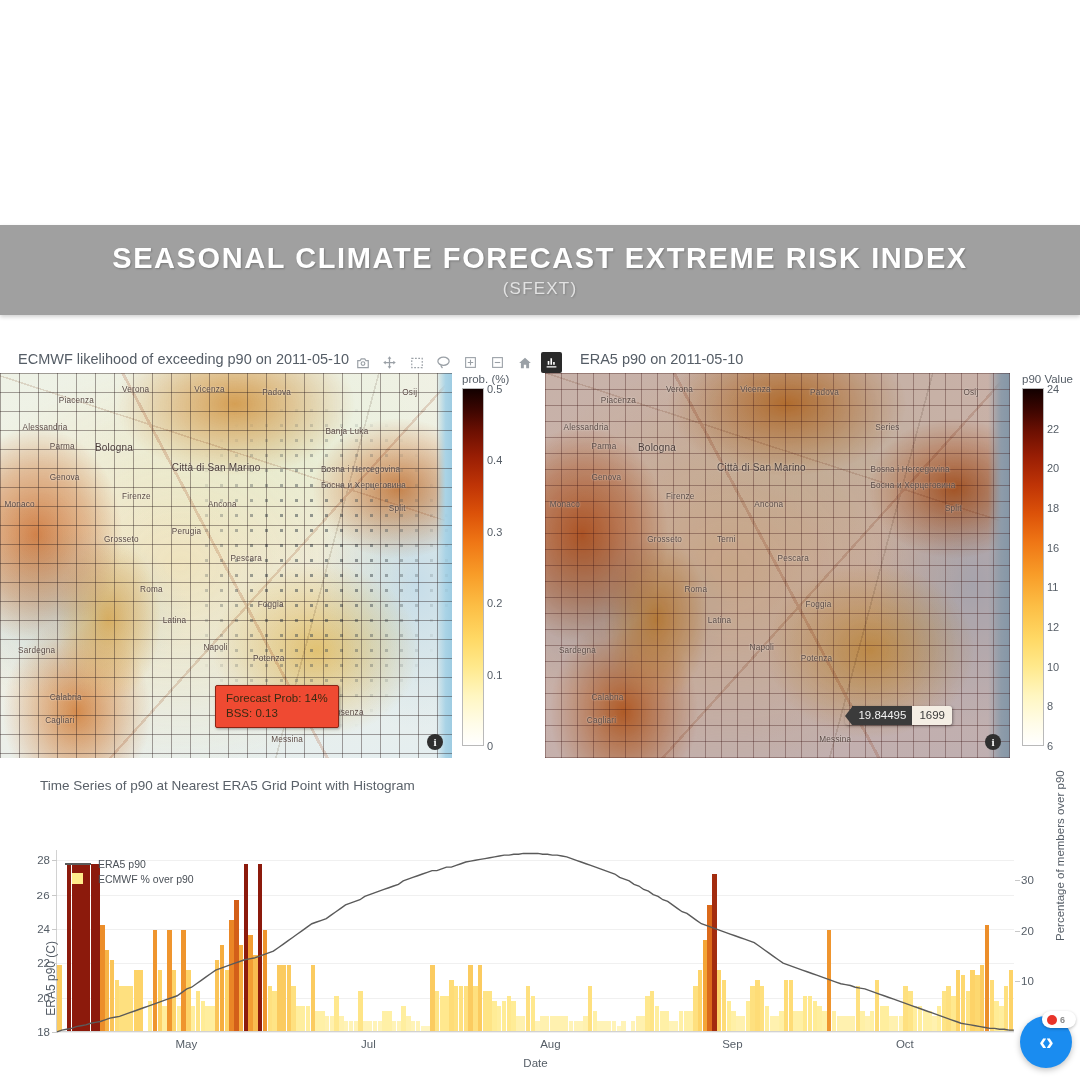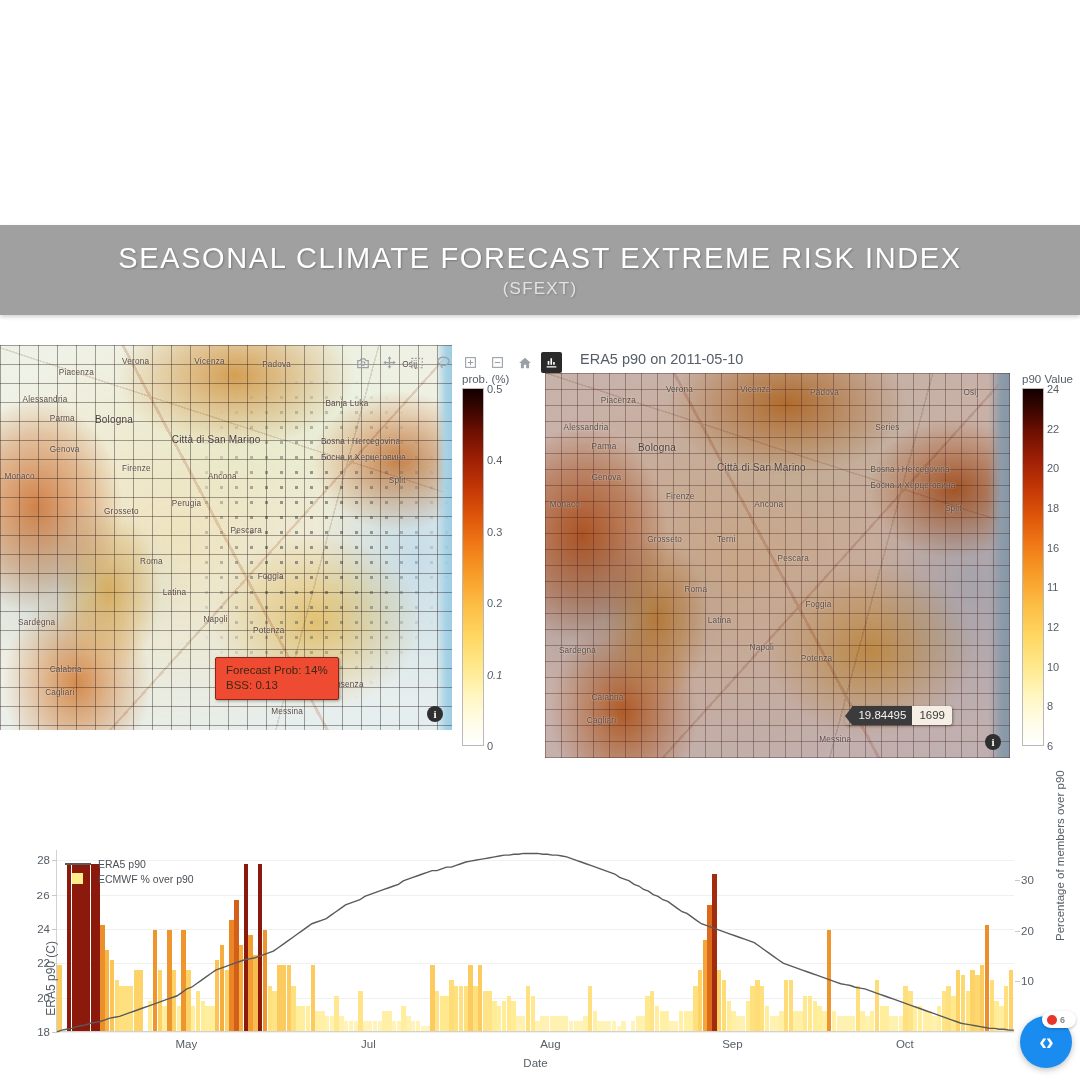--- a/index.html
+++ b/index.html
@@ -12,21 +12,21 @@
   #app { position: relative; width: 1080px; height: 1080px; background:#fff; }
 
   
   .banner {
     position: absolute; left: 0; top: 225px; width: 1080px; height: 90px;
     background: #a0a0a0;
     display: flex; flex-direction: column; align-items: center; justify-content: center;
     box-shadow: 0 2px 4px rgba(0,0,0,0.18);
   }
   .banner-title {
-    color: #ffffff; font-size: 29px; font-weight: normal; letter-spacing: 1.6px;
+    color: #ffffff; font-size: 29px; font-weight: bold; letter-spacing: 1.6px;
     text-shadow: 1px 1px 2px rgba(0,0,0,0.25);
     white-space: nowrap;
   }
   .banner-sub {
     color: #e2e2e2; font-size: 17px; letter-spacing: 1.2px; margin-top: 4px;
     text-shadow: 1px 1px 2px rgba(0,0,0,0.18);
   }
 
   
   .map-panel { position: absolute; top: 345px; }
@@ -246,20 +246,21 @@
 <body>
 
 <div id="app">
 
   <div class="banner">
     <div class="banner-title">SEASONAL CLIMATE FORECAST EXTREME RISK INDEX</div>
     <div class="banner-sub">(SFEXT)</div>
   </div>
 
   <div class="map-panel left">
+    <div class="map-title">ECMWF likelihood of exceeding p90 on 2011-05-10</div>
     <div class="map-canvas">
       <div class="map-base"></div>
       <div class="map-roads"></div>
       <div class="map-heat"></div>
       <div class="map-sea-right"></div>
       <div class="map-stipple"></div>
       <div class="map-grid"></div>
       <div id="left-cities">
           <div class="city" style="left: 13%; top: 6%;">Piacenza</div>
           <div class="city" style="left: 27%; top: 3%;">Verona</div>
@@ -302,21 +303,21 @@
 
   <div class="cbar-wrap left">
     <div class="cbar-title">prob. (%)</div>
     <div class="cbar-row">
       <div class="cbar-strip" style="background: linear-gradient(to top, rgb(255, 255, 255) 0%, rgb(255, 252, 232) 6%, rgb(255, 246, 192) 14%, rgb(255, 233, 140) 22%, rgb(255, 216, 100) 30%, rgb(252, 190, 69) 39%, rgb(248, 156, 40) 48%, rgb(239, 118, 21) 57%, rgb(220, 82, 9) 65%, rgb(191, 52, 6) 73%, rgb(153, 30, 4) 81%, rgb(109, 16, 2) 88%, rgb(61, 6, 1) 94%, rgb(18, 0, 0) 100%);"></div>
       <div class="cbar-ticks" id="left-cbar-ticks">
           <div class="cbar-tick" style="top: 1px;">0.5</div>
           <div class="cbar-tick" style="top: 72.4px;">0.4</div>
           <div class="cbar-tick" style="top: 143.8px;">0.3</div>
           <div class="cbar-tick" style="top: 215.2px;">0.2</div>
-          <div class="cbar-tick" style="top: 286.6px; font-style: italic;">0.1</div>
+          <div class="cbar-tick" style="top: 286.6px;">0.1</div>
           <div class="cbar-tick" style="top: 358px;">0</div>
         </div>
     </div>
   </div>
 
   <div class="modebar">
     <div class="mb-btn">
       <svg width="14" height="14" viewBox="0 0 24 24" fill="none" stroke="currentColor" stroke-width="2">
         <path d="M3 8h4l2-3h6l2 3h4v12H3z"></path>
           <circle cx="12" cy="13" r="3.2"></circle>
@@ -425,20 +426,21 @@
           <div class="cbar-tick" style="top: 199.333px;">11</div>
           <div class="cbar-tick" style="top: 239px;">12</div>
           <div class="cbar-tick" style="top: 278.667px;">10</div>
           <div class="cbar-tick" style="top: 318.333px;">8</div>
           <div class="cbar-tick" style="top: 358px;">6</div>
         </div>
     </div>
   </div>
 
   <div class="ts-wrap">
+    <div class="ts-title">Time Series of p90 at Nearest ERA5 Grid Point with Histogram</div>
 
     <div class="ts-plot">
       <div id="ts-gridlines">
           <div class="ts-grid-line" style="top: 182px;"></div>
           <div class="ts-grid-line" style="top: 147.66px;"></div>
           <div class="ts-grid-line" style="top: 113.321px;"></div>
           <div class="ts-grid-line" style="top: 78.9811px;"></div>
           <div class="ts-grid-line" style="top: 44.6415px;"></div>
           <div class="ts-grid-line" style="top: 10.3019px;"></div>
         </div>

